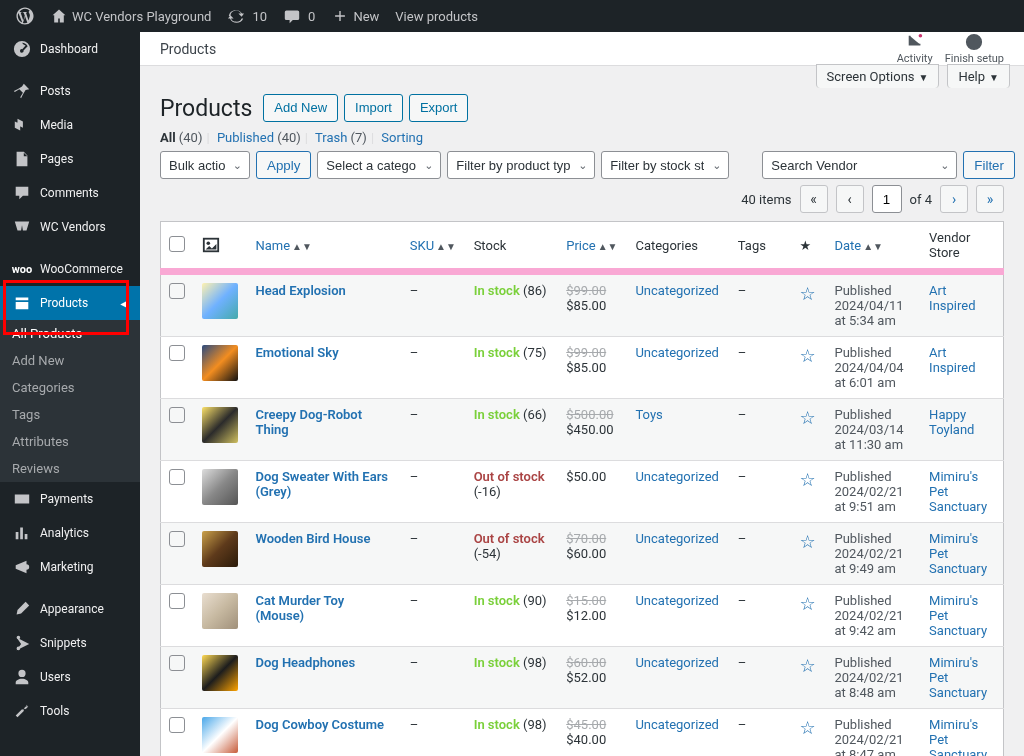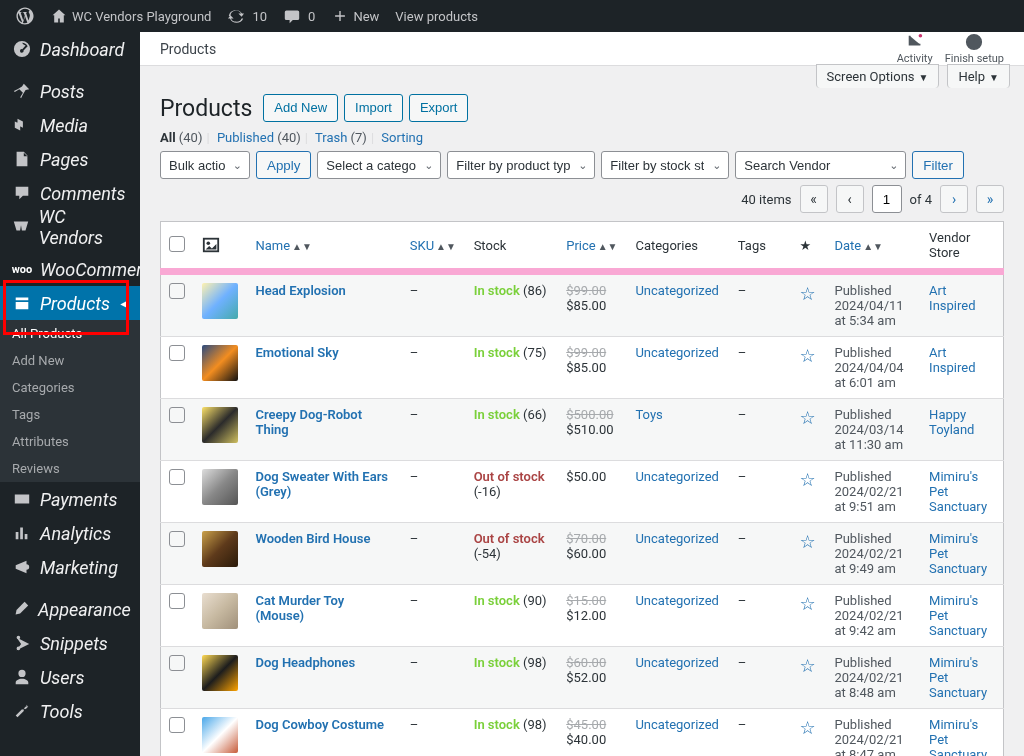--- a/index.html
+++ b/index.html
@@ -4,21 +4,21 @@
 <style>
   * { box-sizing: border-box; margin: 0; padding: 0; }
   body { font-family: -apple-system, BlinkMacSystemFont, "Segoe UI", Roboto, sans-serif; font-size: 13px; color: #2c3338; background: #f0f0f1; width: 1024px; height: 756px; overflow: hidden; }
   .adminbar { height: 32px; background: #1d2327; color: #c3c4c7; display: flex; align-items: center; padding: 0 8px; }
   .adminbar .ab { display: flex; align-items: center; padding: 16px 8px; height: 32px; gap:4px; font-size:13px; text-decoration:none; cursor:pointer; }
   .adminbar .ab .dashicon { font-size:16px; width:18px; height:18px; display:inline-flex; align-items:center; justify-content:center; }
   .adminbar .count { color:#c3c4c7; font-size: 13px; margin-left:3px;}
   .wrap { display:flex; height: calc(100% - 32px); }
   .sidebar { width: 140px; background:#1d2327; color:#c3c4c7; font-size:14px; }
   .sidebar .menu-item { height:34px;display:flex;align-items:center;padding:0 12px;cursor:pointer; gap:8px;}
-  .sidebar .menu-item .mlabel { font-size:18px;color:#f0f0f1;font-style:italic; }
+  .sidebar .menu-item .mlabel { font-size:12px;color:#f0f0f1; }
   .sidebar .menu-item.current { background:#0073aa; color:#fff; }
   .sidebar .menu-item.current .mlabel { color:#fff; }
   .sidebar .sub { background:#2c3338; }
   .sidebar .sub .subitem { padding:6px 12px 6px 12px; font-size:13px; color:#a7aaad; cursor:pointer;}
   .sidebar .sub .subitem.active {color:#fff;}
   .sidebar .sep { height:8px; }
   .sidebar .di { width:20px;height:20px;display:inline-flex;align-items:center;justify-content:center;font-size:16px; }
   .hlbox { position:absolute; pointer-events:none; border:3px solid #ff0000; }
   .hl1 { left:3px; top:280px; width:126px; height:55px; }
   .main { flex:1; display:flex; flex-direction:column; overflow:auto; background:#f0f0f1; }
@@ -294,21 +294,21 @@
           <a href="#"><span>Sorting</span></a>
         </div>
       </div>
 
       <div class="filter-row">
         <span class="selwrap"><select class="sel" style="width:90px;"><option>Bulk actions</option></select><span class="car">⌄</span></span>
         <button class="btn2">Apply</button>
         <span class="selwrap"><select class="sel" style="width:124px;"><option>Select a category</option></select><span class="car">⌄</span></span>
         <span class="selwrap"><select class="sel" style="width:148px;"><option>Filter by product type</option></select><span class="car">⌄</span></span>
         <span class="selwrap"><select class="sel" style="width:128px;"><option>Filter by stock status</option></select><span class="car">⌄</span></span>
-        <span class="selwrap"><select class="sel" style="width:171px;"><option>Search Vendor</option></select><span class="car">⌄</span></span>
+        <span class="selwrap"><select class="sel" style="width:195px;margin-left:27px;"><option>Search Vendor</option></select><span class="car">⌄</span></span>
         <button class="btn2">Filter</button>
       </div>
 
       <div class="tablenav">
         <span>40 items</span>
         <span class="pbtn">«</span>
         <span class="pbtn">‹</span>
         <input value="1" style="">
         <span>of 4</span>
         <span class="pbtn" style="color:#2271b1;">›</span>
@@ -367,21 +367,21 @@
               <td><a href="#" class="cat-link">Art Inspired</a></td>
             </tr>
             <tr class="alt">
               <td><span class="chk"></span></td>
               <td>
                 <span class="thumb" style="background:linear-gradient(135deg,#fce26a,#2b2b2b,#d0c060)"></span>
               </td>
               <td><a href="#" class="name-link">Creepy Dog-Robot Thing</a></td>
               <td><span>–</span></td>
               <td><span class="instock">In stock</span> <span>(66)</span></td>
-              <td><span class="strike">$500.00</span><br><span>$510.00</span></td>
+              <td><span class="strike">$500.00</span><br><span>$450.00</span></td>
               <td><a href="#" class="cat-link">Toys</a></td>
               <td><span>–</span></td>
               <td><span class="star">☆</span></td>
               <td class="date-txt"><span>Published</span><br><span>2024/03/14 at 11:30 am</span></td>
               <td><a href="#" class="cat-link">Happy Toyland</a></td>
             </tr>
             <tr>
               <td><span class="chk"></span></td>
               <td>
                 <span class="thumb" style="background:linear-gradient(135deg,#ddd,#888,#555)"></span>

